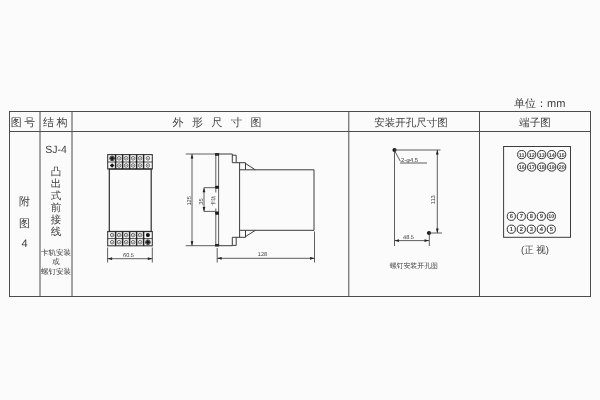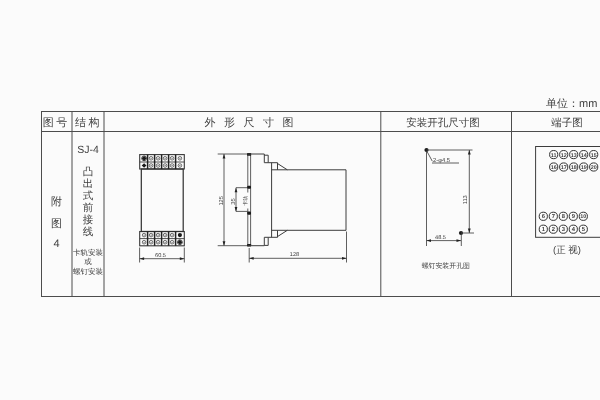--- a/index.html
+++ b/index.html
@@ -1,16 +1,16 @@
 <!DOCTYPE html>
 <html><head>
 <meta charset="utf-8">
 <style>
   html,body{margin:0;padding:0;background:#fbfbfb;}
-  #page{width:492px;height:400px;position:relative;font-family:"Liberation Sans",sans-serif;margin-left:32px;}
+  #page{width:492px;height:400px;position:relative;font-family:"Liberation Sans",sans-serif;}
   svg text{font-family:"Liberation Sans",sans-serif;fill:#3d3d3d;-webkit-font-smoothing:antialiased;}
   svg{text-rendering:geometricPrecision;}
 </style>
 </head>
 <body>
 <div id="page">
 <svg width="600" height="400" viewBox="0 0 600 400">
 
   <text x="514" y="107" font-size="11">单位：mm</text>
 

